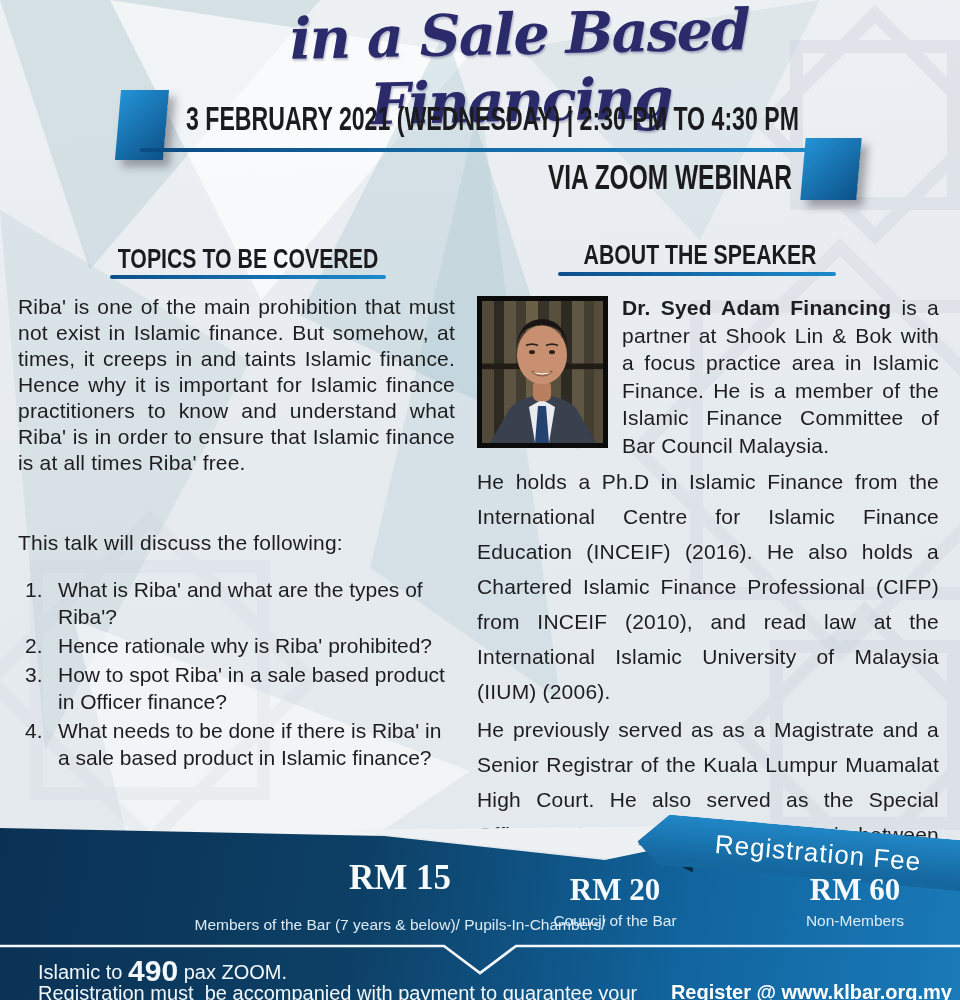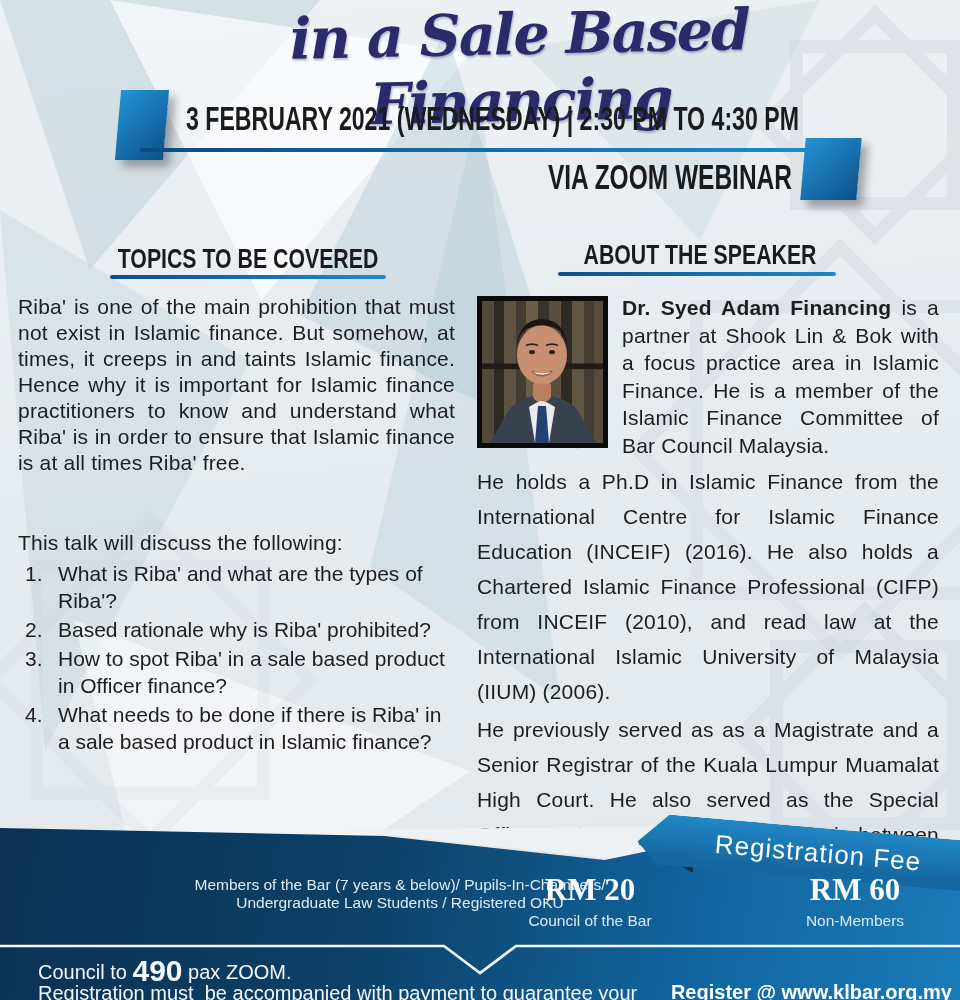--- a/index.html
+++ b/index.html
@@ -56,21 +56,21 @@
   .head-topics  { left:48px;  top:243px; width:400px; }
   .head-speaker { left:505px; top:239px; width:390px; }
   .rule { position:absolute; z-index:2; height:4px; border-radius:2px;
     background:linear-gradient(90deg,#0d4f8c,#1c8acb); }
   .rule-topics  { left:110px; top:275px; width:276px; }
   .rule-speaker { left:558px; top:272px; width:278px; }
   
   .body-copy { color:#1d1d1f; font-size:21px; line-height:26px; text-align:justify; letter-spacing:.2px; }
   .topics-intro { position:absolute; z-index:2; left:18px; top:294px; width:437px; }
   .talk-intro   { position:absolute; z-index:2; left:18px; top:530px; width:437px; text-align:left; }
-  .topics-list  { position:absolute; z-index:2; left:18px; top:560px; width:437px;
+  .topics-list  { position:absolute; z-index:2; left:18px; top:576px; width:437px;
     list-style:none; counter-reset:li; }
   .topics-list li { position:relative; counter-increment:li; padding-left:40px;
     color:#1d1d1f; font-size:21px; line-height:27px; margin-bottom:2px; text-align:left; }
   .topics-list li::before { content:counter(li) "."; position:absolute; left:7px; }
   
   .speaker-col { position:absolute; z-index:2; left:477px; top:294px; width:462px; }
   .speaker-col p { margin-bottom:1px; }
   .photo-frame { float:left; width:131px; height:152px; border:5px solid #0b0b0b;
     margin:2px 14px 6px 0; background:#3a372e; }
   .photo-frame svg { display:block; width:100%; height:100%; }
@@ -91,21 +91,21 @@
     background:linear-gradient(180deg,#2187c6 0%,#15679f 85%);
     clip-path:polygon(0 58%,30px 0,100% 0,100% 100%,22px 100%);
     transform:rotate(5deg); transform-origin:left top;
     display:flex; align-items:center; justify-content:center; padding-left:34px;
     color:#fff; font-size:26px; letter-spacing:1px; }
   .fee { position:absolute; z-index:6; text-align:center; color:#fff; }
   .fee-amount { font-family:"Liberation Serif", serif; font-weight:bold; color:#f6fafc; }
   .fee-label { font-size:15.5px; line-height:18px; color:#dcebf5; font-weight:normal; }
   .fee1 { left:60px;  top:858px; width:680px; }
   .fee1 .fee-amount { font-size:35px; }
-  .fee2 { left:475px; top:872px; width:230px; }
+  .fee2 { left:500px; top:872px; width:230px; }
   .fee3 { left:740px; top:872px; width:230px; }
   .fee2 .fee-amount, .fee3 .fee-amount { font-size:31px; }
   .fee1 .fee-label { margin-top:18px; }
   .fee2 .fee-label, .fee3 .fee-label { margin-top:4px; }
   .notch-line { position:absolute; z-index:7; left:0; top:938px; }
   .footer-limited { position:absolute; z-index:7; left:38px; top:954px; color:#f2f7fb; font-size:20px; }
   .footer-limited .count { font-size:30px; font-weight:bold; vertical-align:-2px; }
   .footer-note { position:absolute; z-index:7; left:38px; top:982px; width:640px;
     color:#f2f7fb; font-size:20px; white-space:pre-wrap; }
   .footer-register { position:absolute; z-index:7; left:660px; top:981px; width:292px;
@@ -151,21 +151,21 @@
   <div class="condensed date-line">3 FEBRUARY 2021 (WEDNESDAY)  |  2:30 PM TO 4:30 PM</div>
   <div class="condensed via-line">VIA ZOOM WEBINAR</div>
 
   <div class="condensed sec-head head-topics">TOPICS TO BE COVERED</div>
   <div class="rule rule-topics"></div>
 
   <div class="body-copy topics-intro">Riba' is one of the main prohibition that must not exist in Islamic finance. But somehow, at times, it creeps in and taints Islamic finance. Hence why it is important for Islamic finance practitioners to know and understand what Riba' is in order to ensure that Islamic finance is at all times Riba' free.</div>
   <div class="body-copy talk-intro">This talk will discuss the following:</div>
   <ol class="topics-list">
     <li><span>What is Riba' and what are the types of Riba'?</span></li>
-    <li><span>Based rationale why is Riba' prohibited?</span></li>
+    <li><span>Hence rationale why is Riba' prohibited?</span></li>
     <li><span>How to spot Riba' in a sale based product in Officer finance?</span></li>
     <li><span>What needs to be done if there is Riba' in a sale based product in Islamic finance?</span></li>
   </ol>
 
   <div class="condensed sec-head head-speaker">ABOUT THE SPEAKER</div>
   <div class="rule rule-speaker"></div>
 
   <div class="speaker-col body-copy">
     <div class="photo-frame">
       <svg viewBox="0 0 121 150" preserveAspectRatio="none" aria-hidden="true">
@@ -202,37 +202,37 @@
   </div>
 
   <div class="white-wedge"></div>
   <div class="bottom-bar"></div>
   <div class="ribbon-fold"></div>
   <div class="ribbon">
     <span>Registration Fee</span>
   </div>
 
   <div class="fee fee1">
+    <div class="fee-amount">RM 15</div>
     <div class="fee-label">
       <div>Members of the Bar (7 years &amp; below)/ Pupils-In-Chambers/</div>
-      <div>Undergraduate Law Students / Registered OKU</div>
     </div>
   </div>
   <div class="fee fee2">
     <div class="fee-amount">RM 20</div>
     <div class="fee-label">Council of the Bar</div>
   </div>
   <div class="fee fee3">
     <div class="fee-amount">RM 60</div>
     <div class="fee-label">Non-Members</div>
   </div>
 
   <svg class="notch-line" width="960" height="44" viewBox="0 0 960 44">
     <polyline points="0,8 444,8 480,35 516,8 960,8" fill="none" stroke="#f4f8fb" stroke-width="2.6"></polyline>
   </svg>
 
   <div class="footer-limited">
-    <span>Council to </span><span class="count">490</span><span> pax ZOOM.</span>
+    <span>Islamic to </span><span class="count">490</span><span> pax ZOOM.</span>
   </div>
   <div class="footer-note">Registration must  be accompanied with payment to guarantee your</div>
   <div class="footer-register">Register @ www.klbar.org.my</div>
 
 </div>
 
 </body></html>

